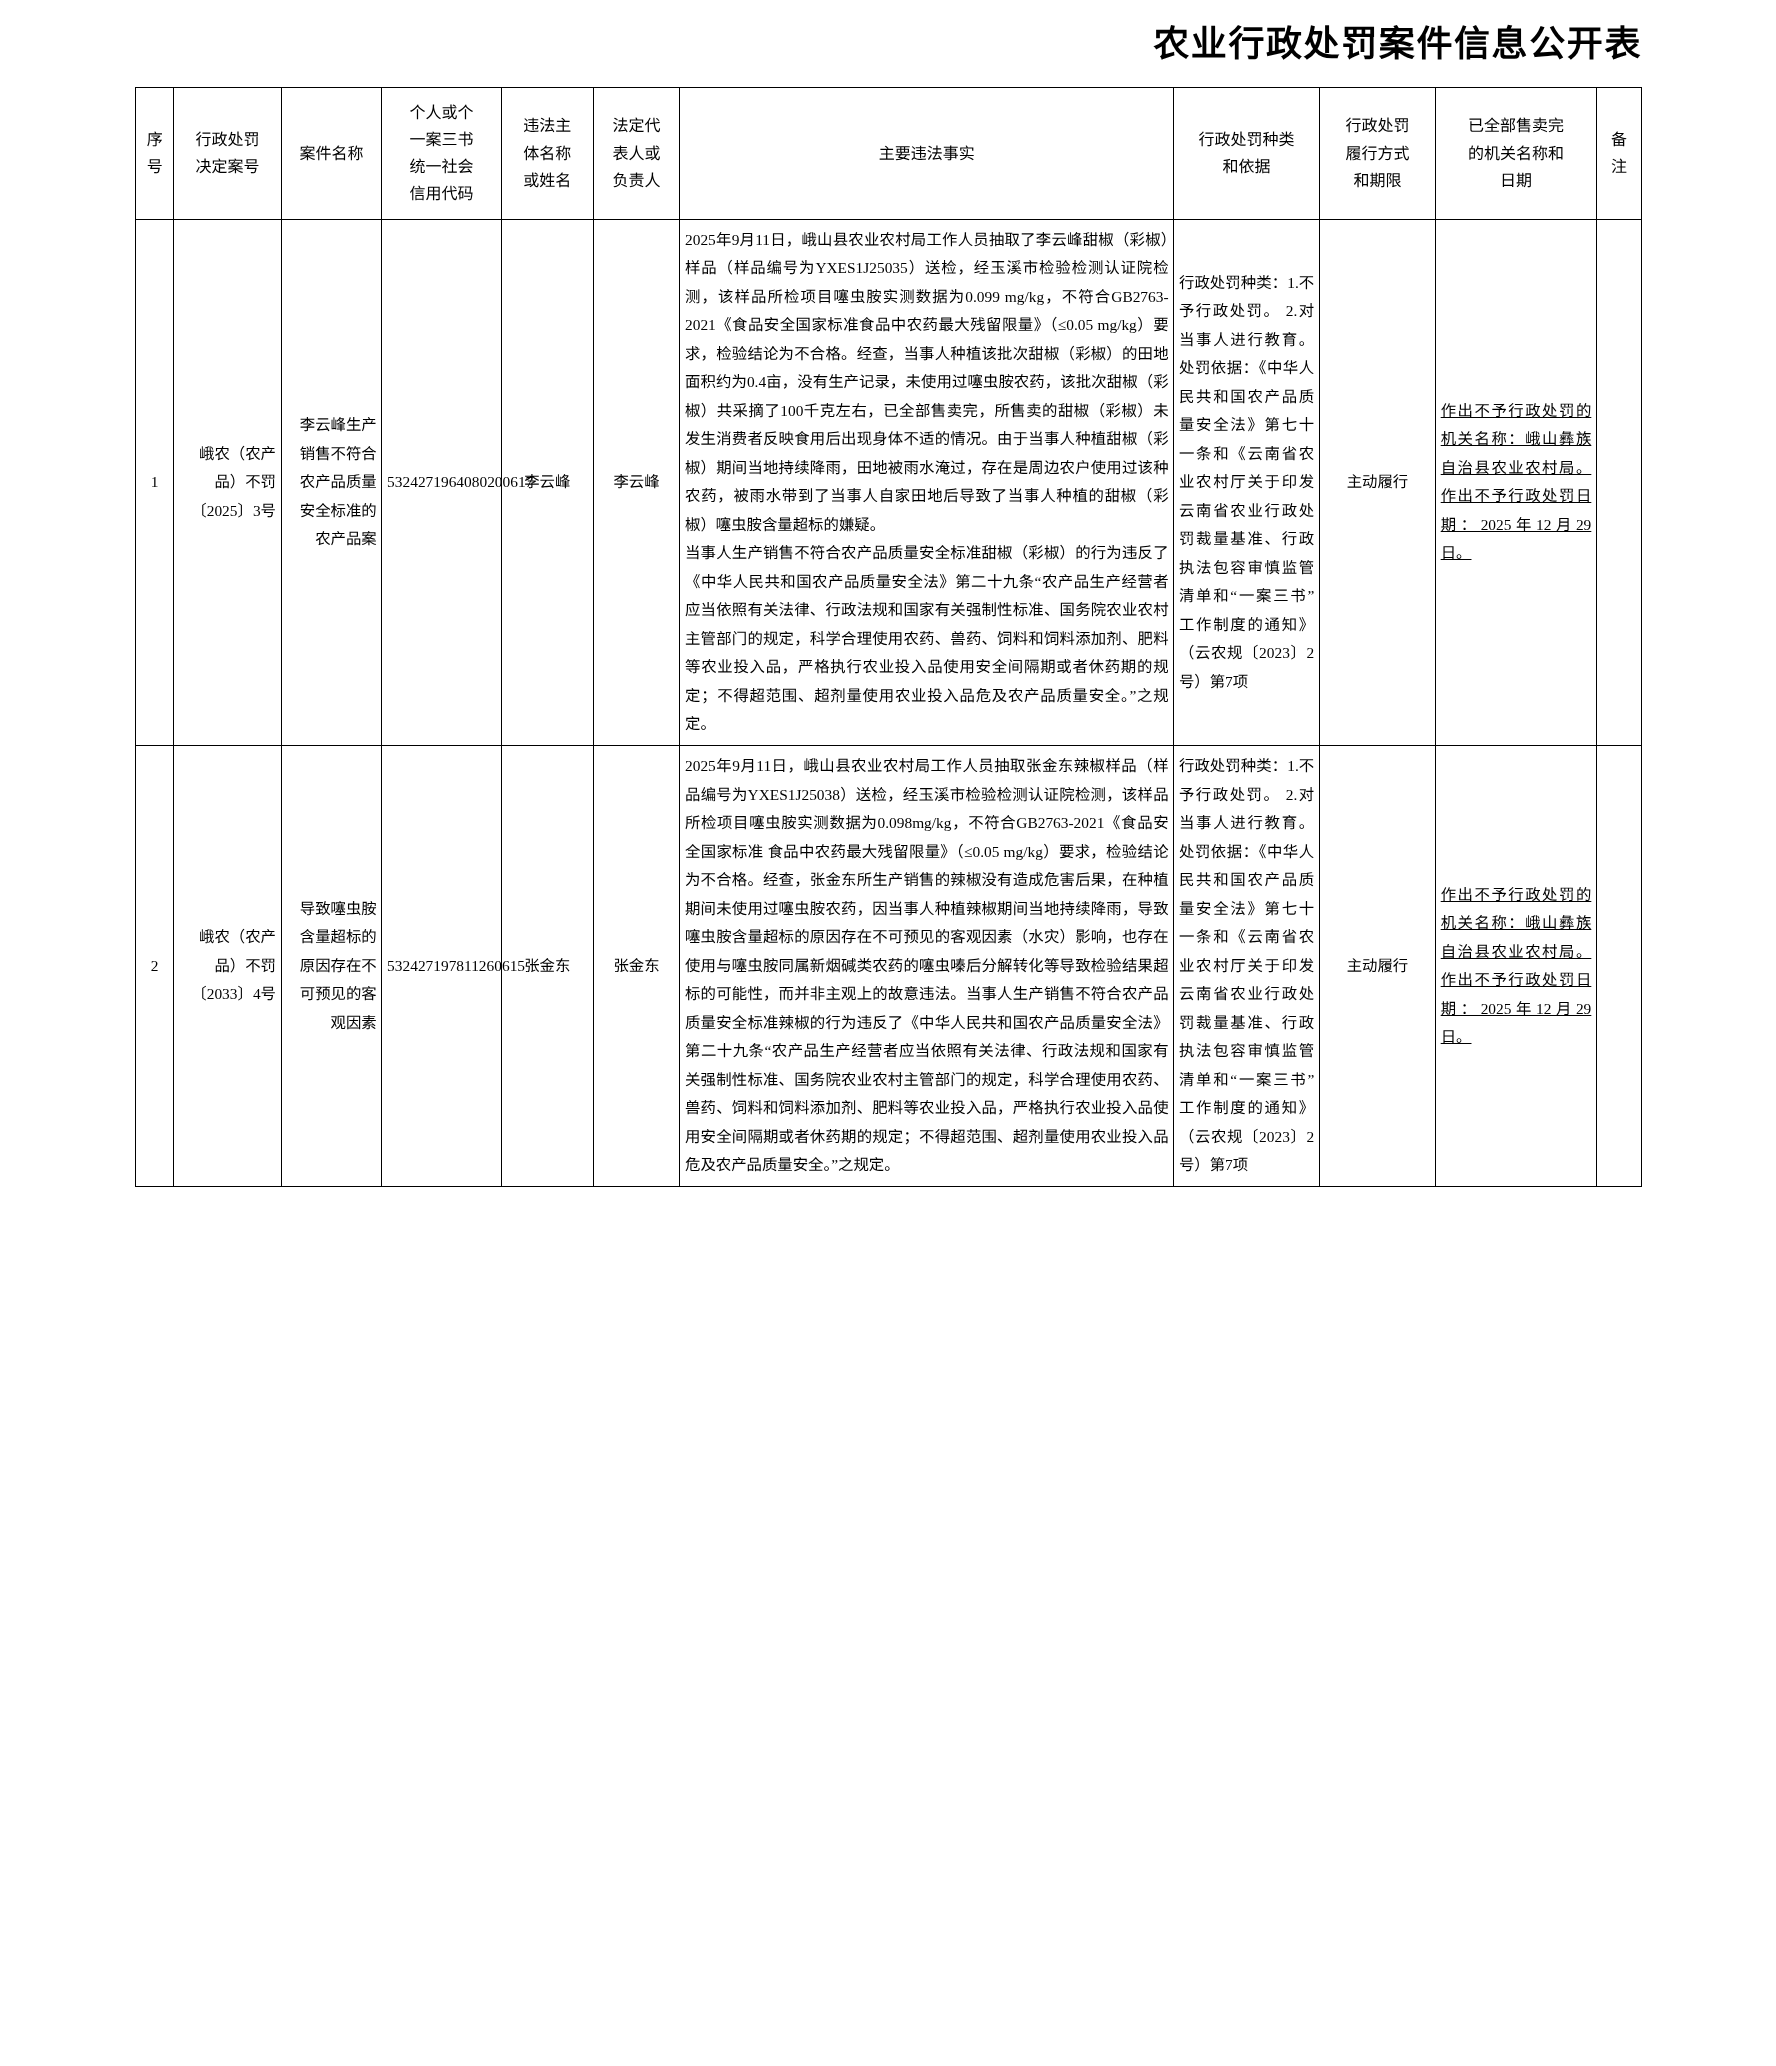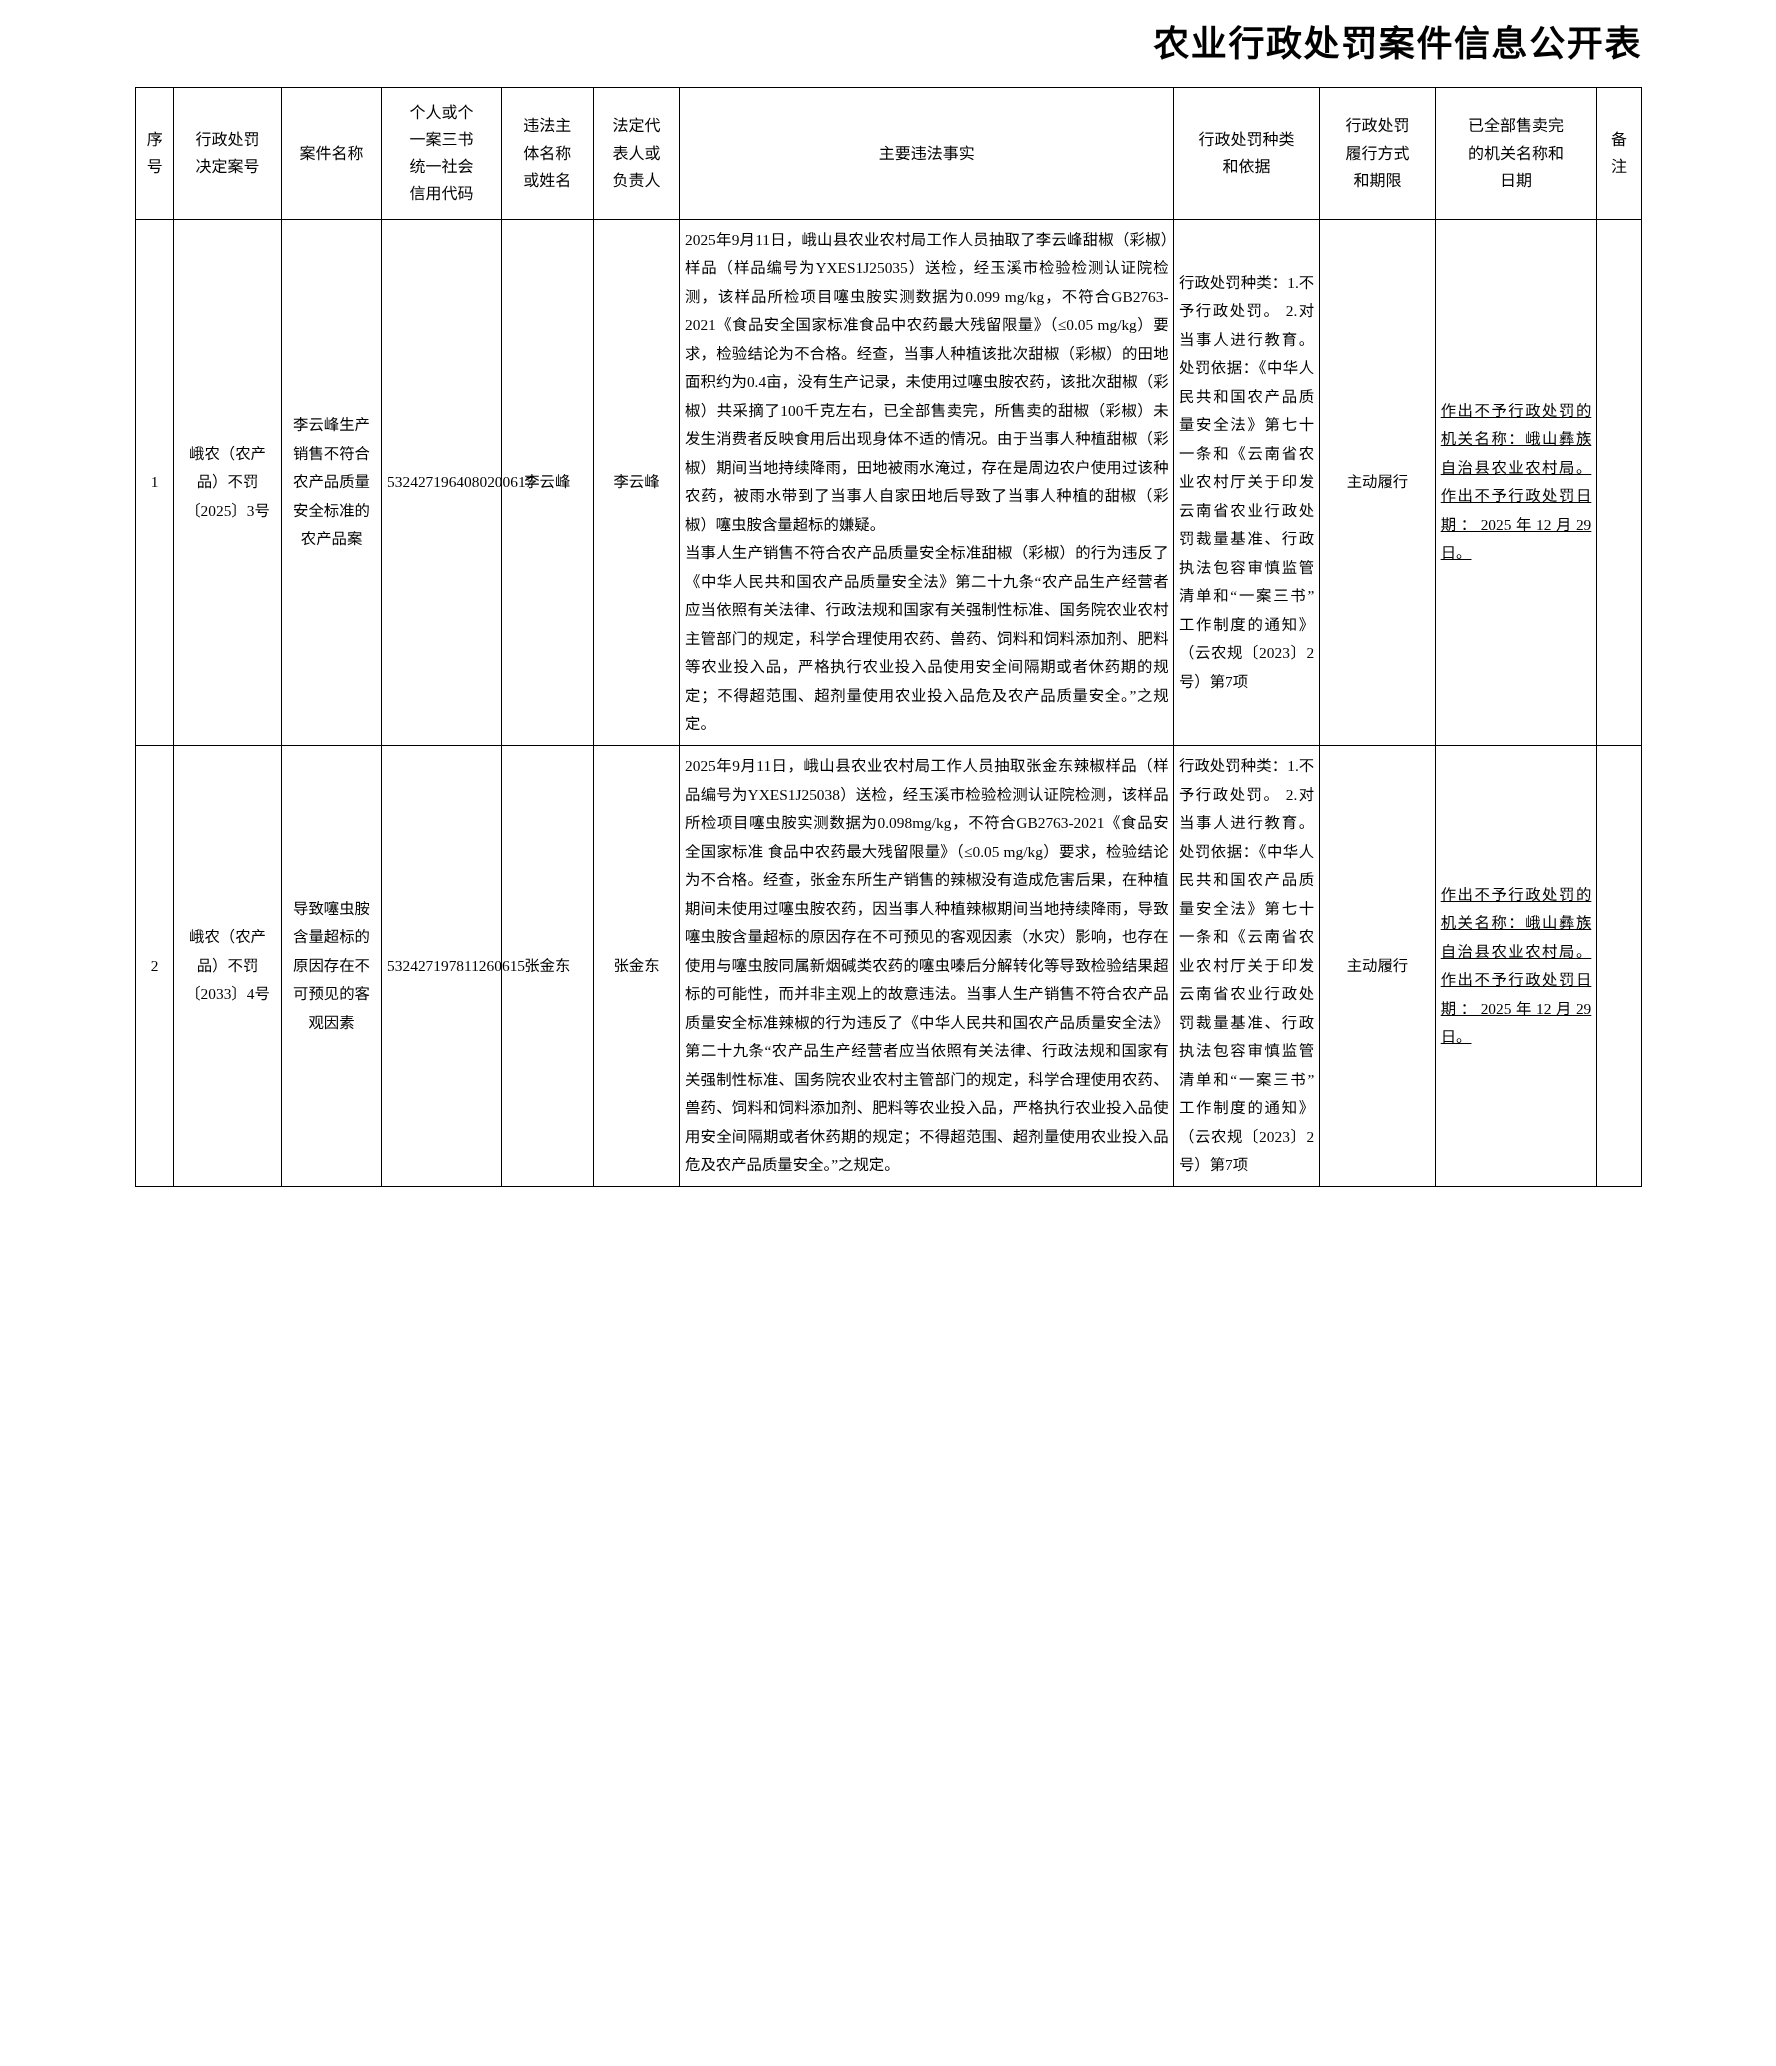--- a/index.html
+++ b/index.html
@@ -80,21 +80,21 @@
   }
   td.org {
     text-align: justify;
     text-justify: inter-ideograph;
     vertical-align: middle;
     padding: 8px 12.7px;
     line-height: 2.0;
     text-decoration: underline;
   }
   td.narrow {
-    text-align: center;
+    text-align: right;
     line-height: 1.9;
   }
   .facts-para {
     display: block;
     text-indent: 0;
   }
   .facts-para + .facts-para {
     margin-top: 0;
   }
 </style>

